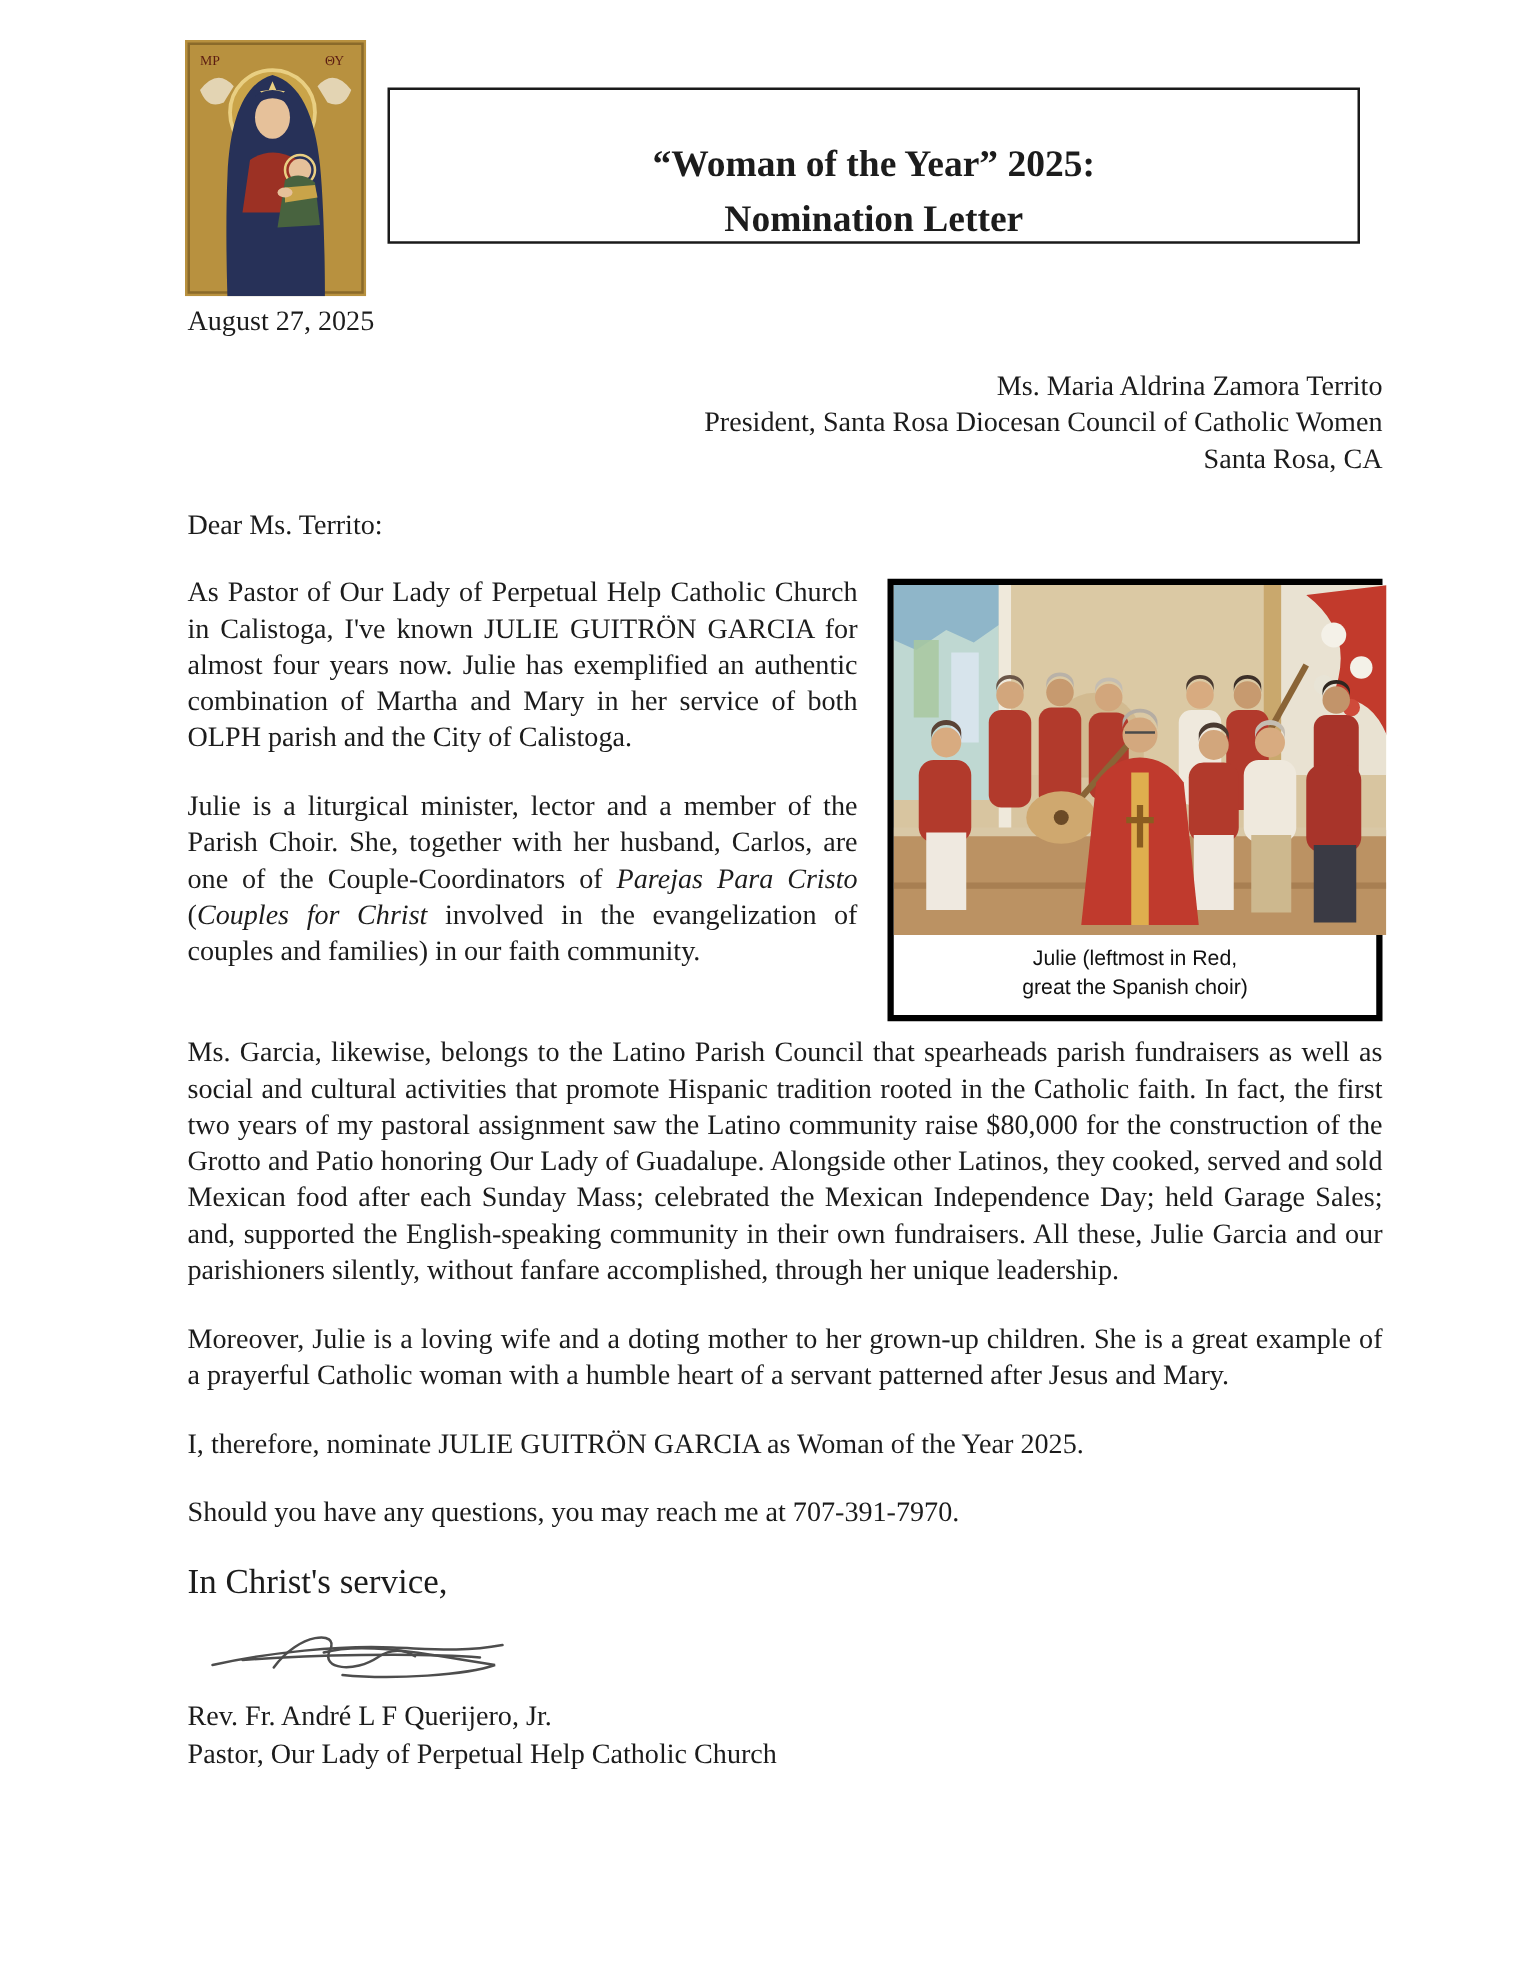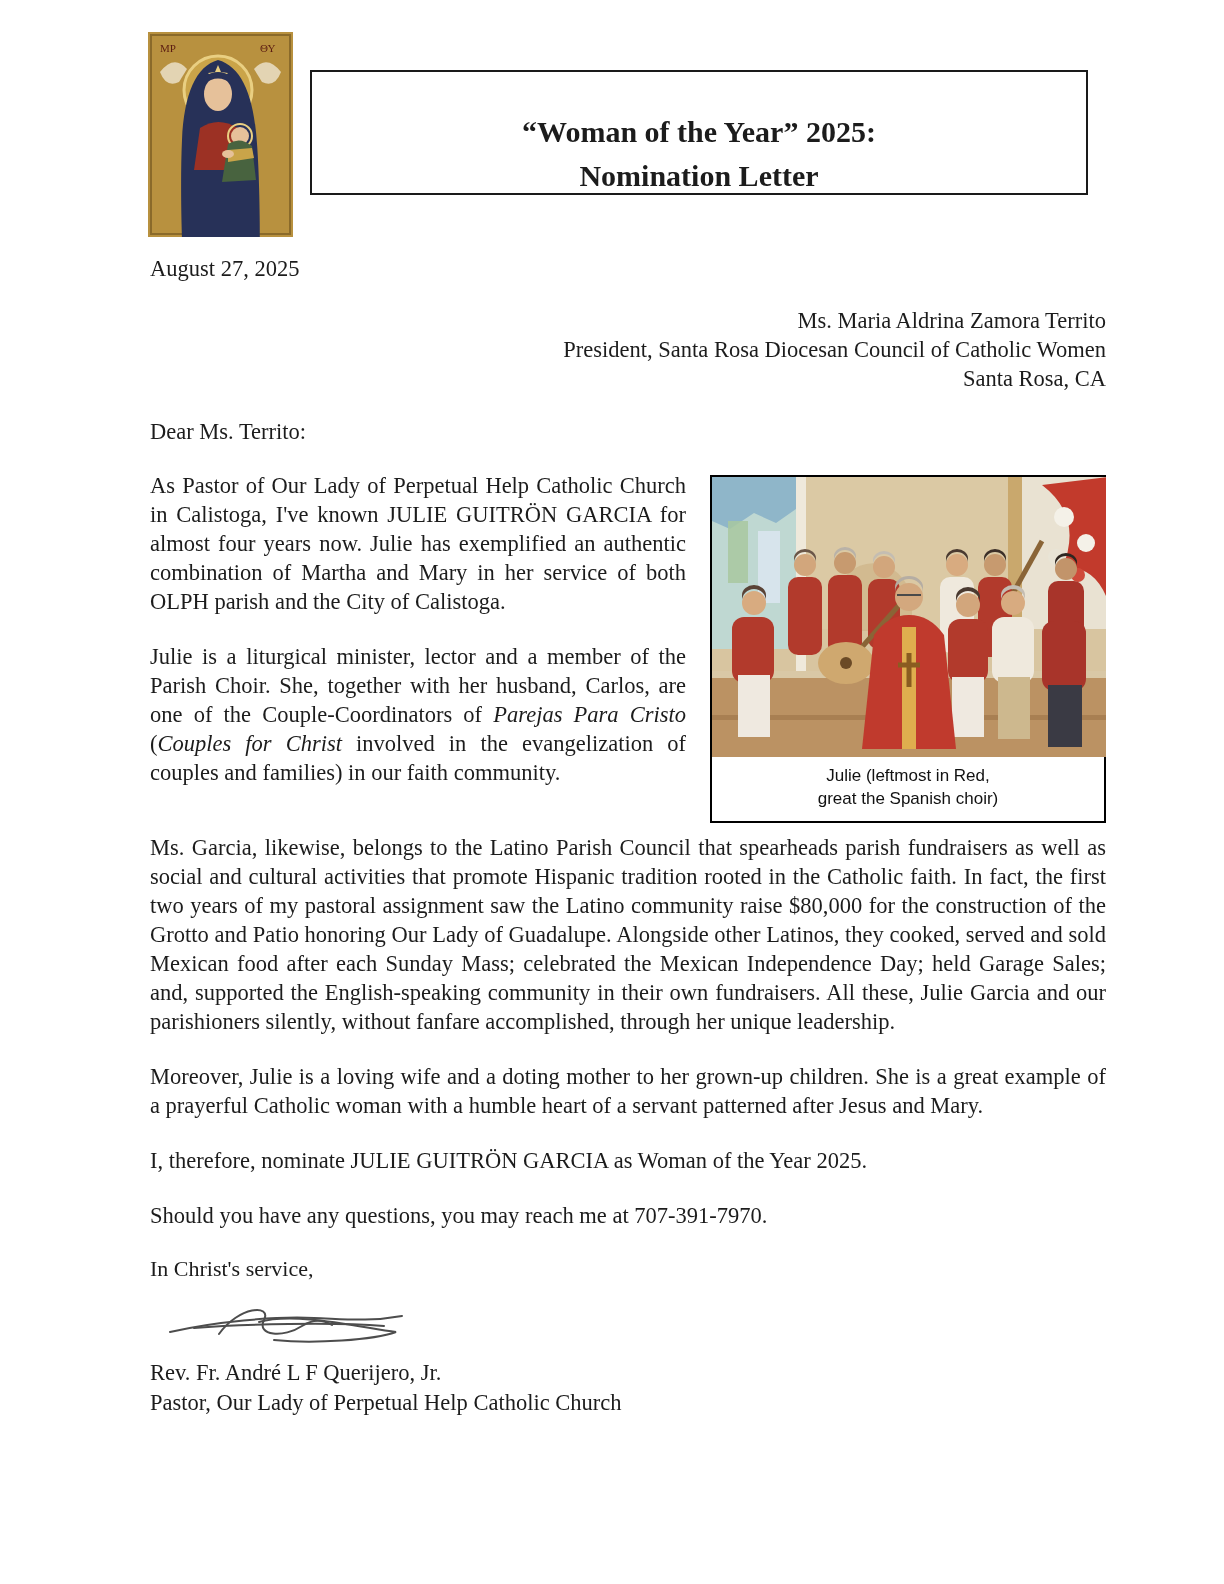--- a/index.html
+++ b/index.html
@@ -11,40 +11,40 @@
     color: #1c1c1c; position: relative; overflow: hidden;
   }
   .header { position: relative; height: 214px; }
   .icon-frame { position: absolute; left: -2px; top: 2px; width: 123px; height: 205px; }
   .title-box {
     position: absolute; left: 160px; top: 40px; width: 778px; height: 125px;
     border: 2px solid #1a1a1a; display: flex; flex-direction: column;
     justify-content: flex-end; align-items: center; gap: 9px; background: #fff;
   }
   .title-line { font-size: 30px; font-weight: bold; line-height: 1.15; }
-  .date { margin-top: 12px; font-size: 22.5px; }
+  .date { font-size: 22.5px; }
   .recipient { margin-top: 24px; font-size: 22.5px; line-height: 29px; text-align: right; }
   .salutation { margin-top: 26px; font-size: 22.5px; }
   .letter-body { margin-top: 0; }
   p.body-p {
     font-size: 22.5px; line-height: 29px; text-align: justify;
     margin: 26px 0 0 0;
   }
   figure.photo {
     float: right; width: 396px; margin: 4px 0 10px 24px;
-    border: 2px solid #000000; background: #fff; padding: 0;
+    border: 5px solid #000000; background: #fff; padding: 0;
   }
   figure.photo svg { display: block; }
   figcaption {
     font-family: "Liberation Sans", "DejaVu Sans", sans-serif;
     font-size: 17px; line-height: 1.35; text-align: center;
     padding: 8px 4px 10px; color: #111;
   }
   .clear { clear: both; }
-  .valediction { margin-top: 26px; font-size: 22px; }
+  .valediction { margin-top: 26px; font-size: 28px; }
   .signature { margin: 10px 0 0 14px; height: 60px; }
   .signer { font-size: 22.5px; line-height: 30px; margin-top: 6px; }
 </style>
 </head>
 <body>
 
 <div class="page">
 
   <div class="header">
     <div class="icon-frame">

